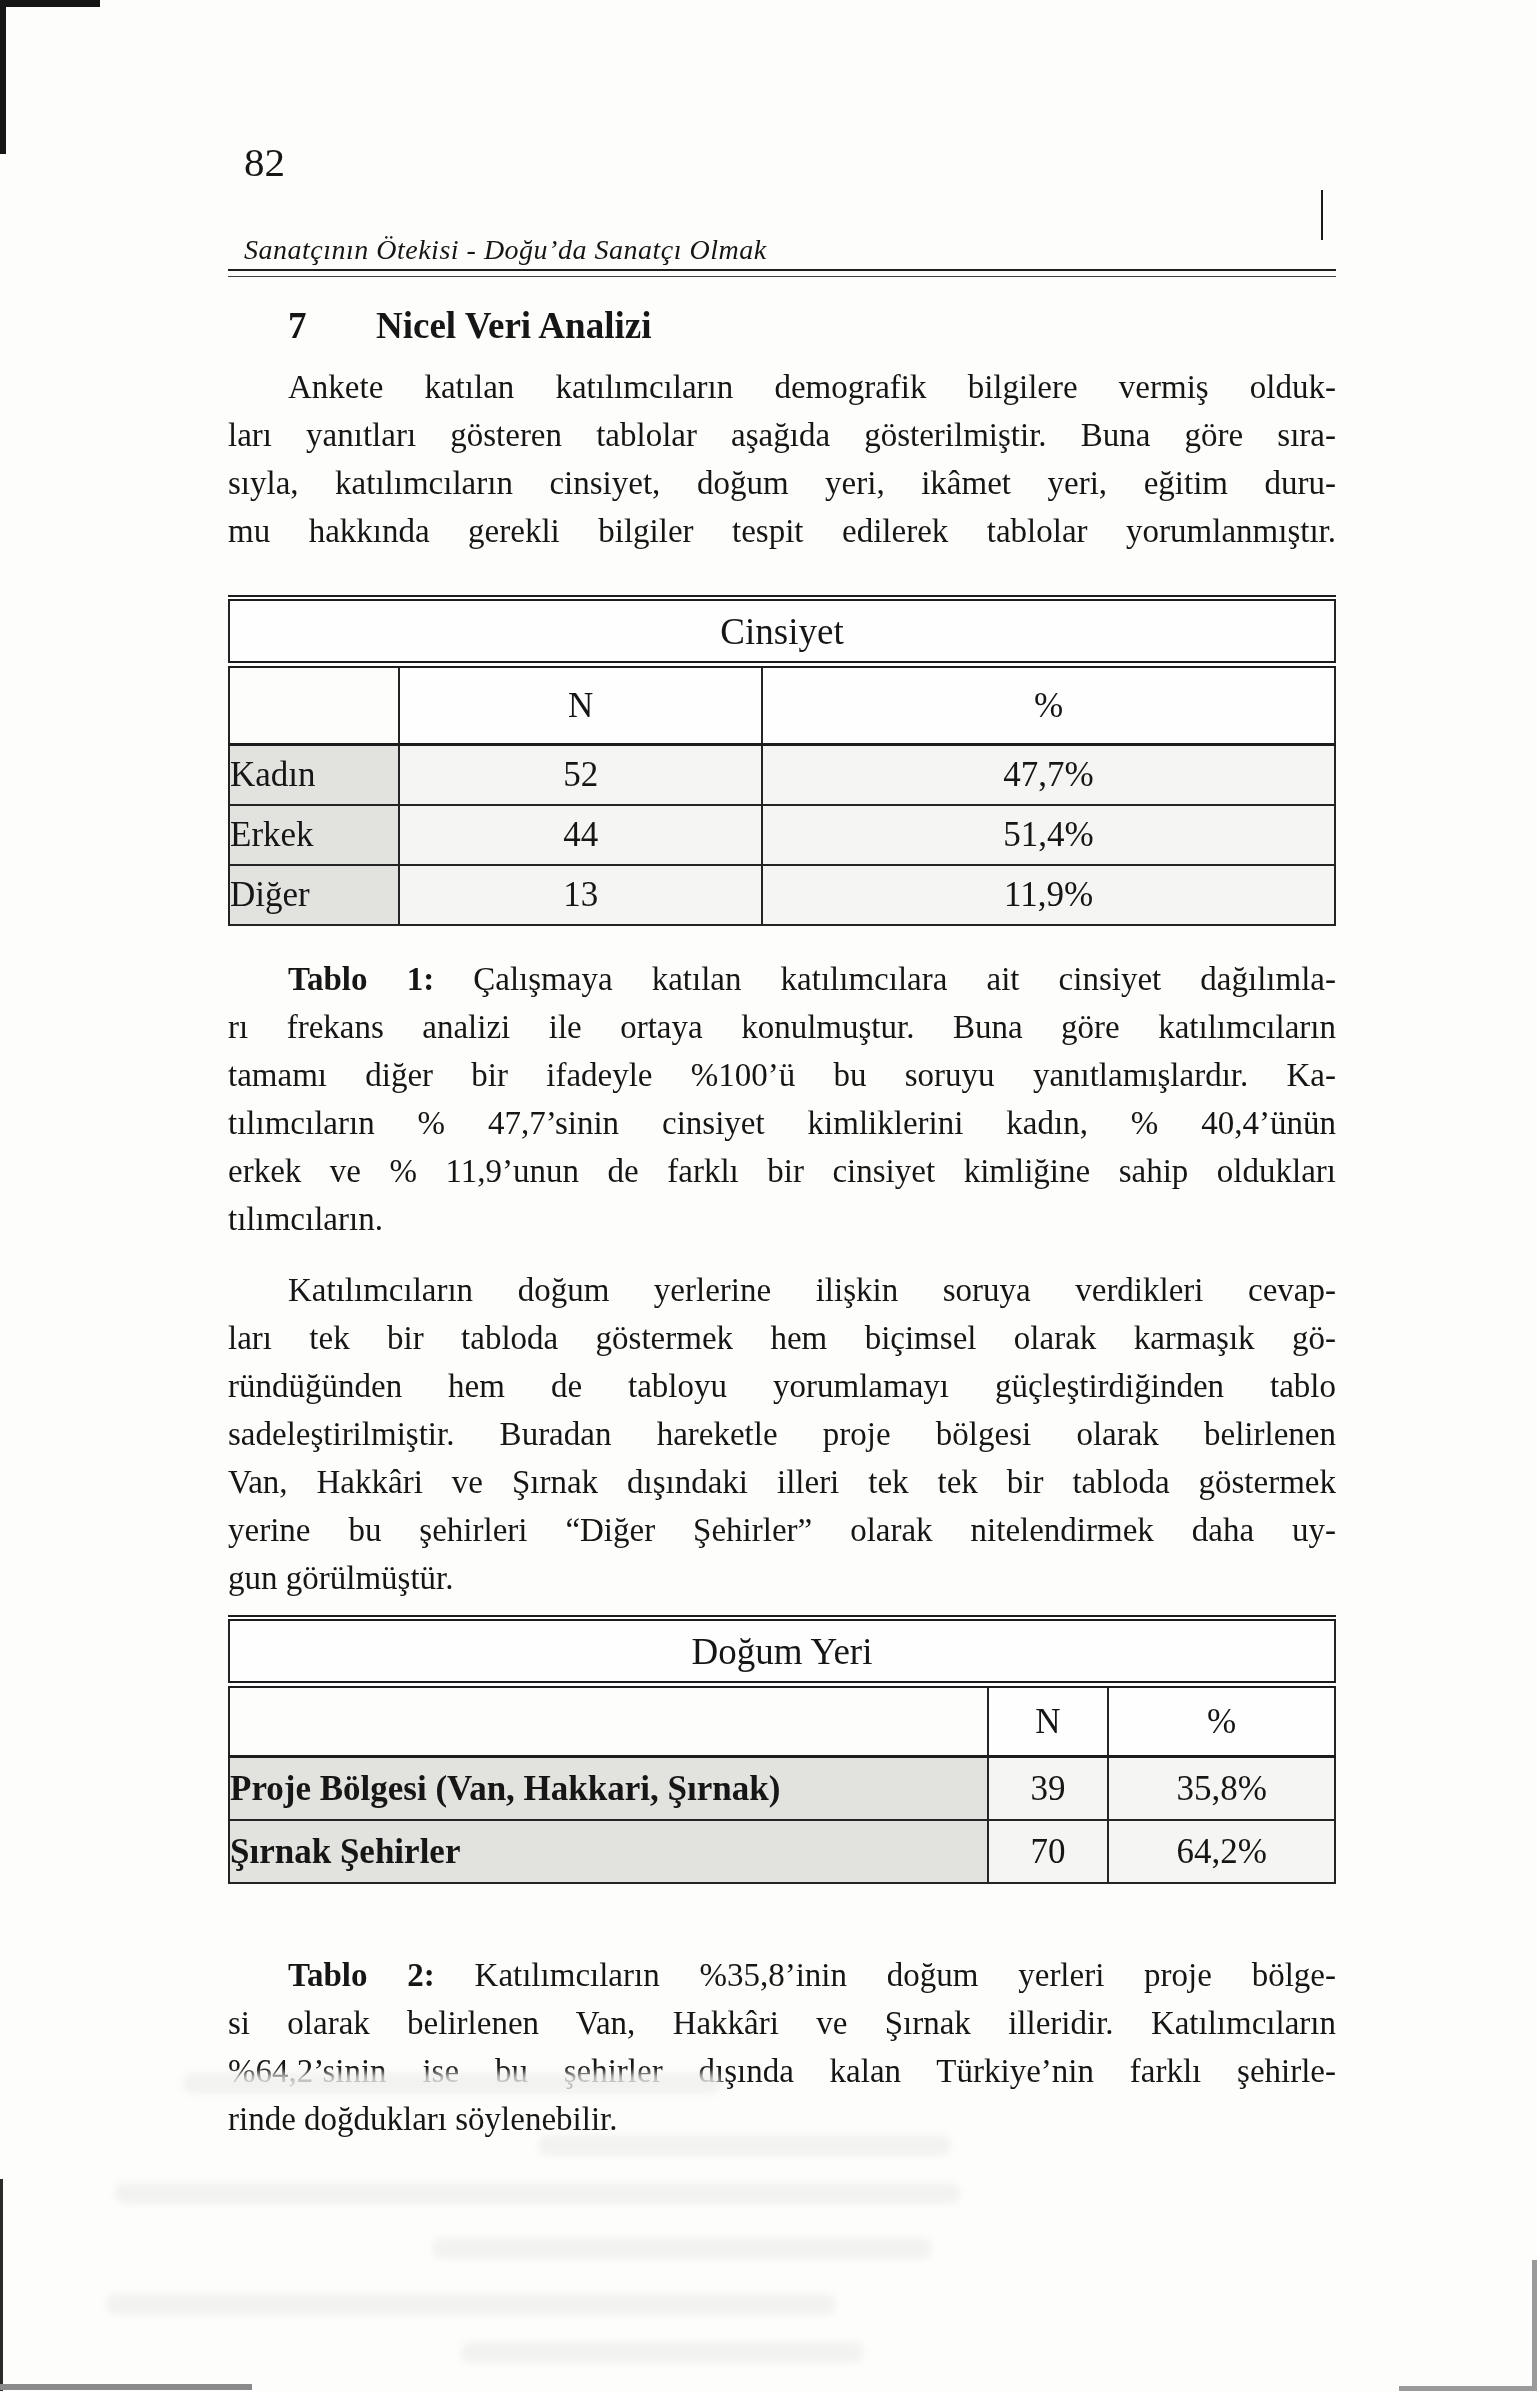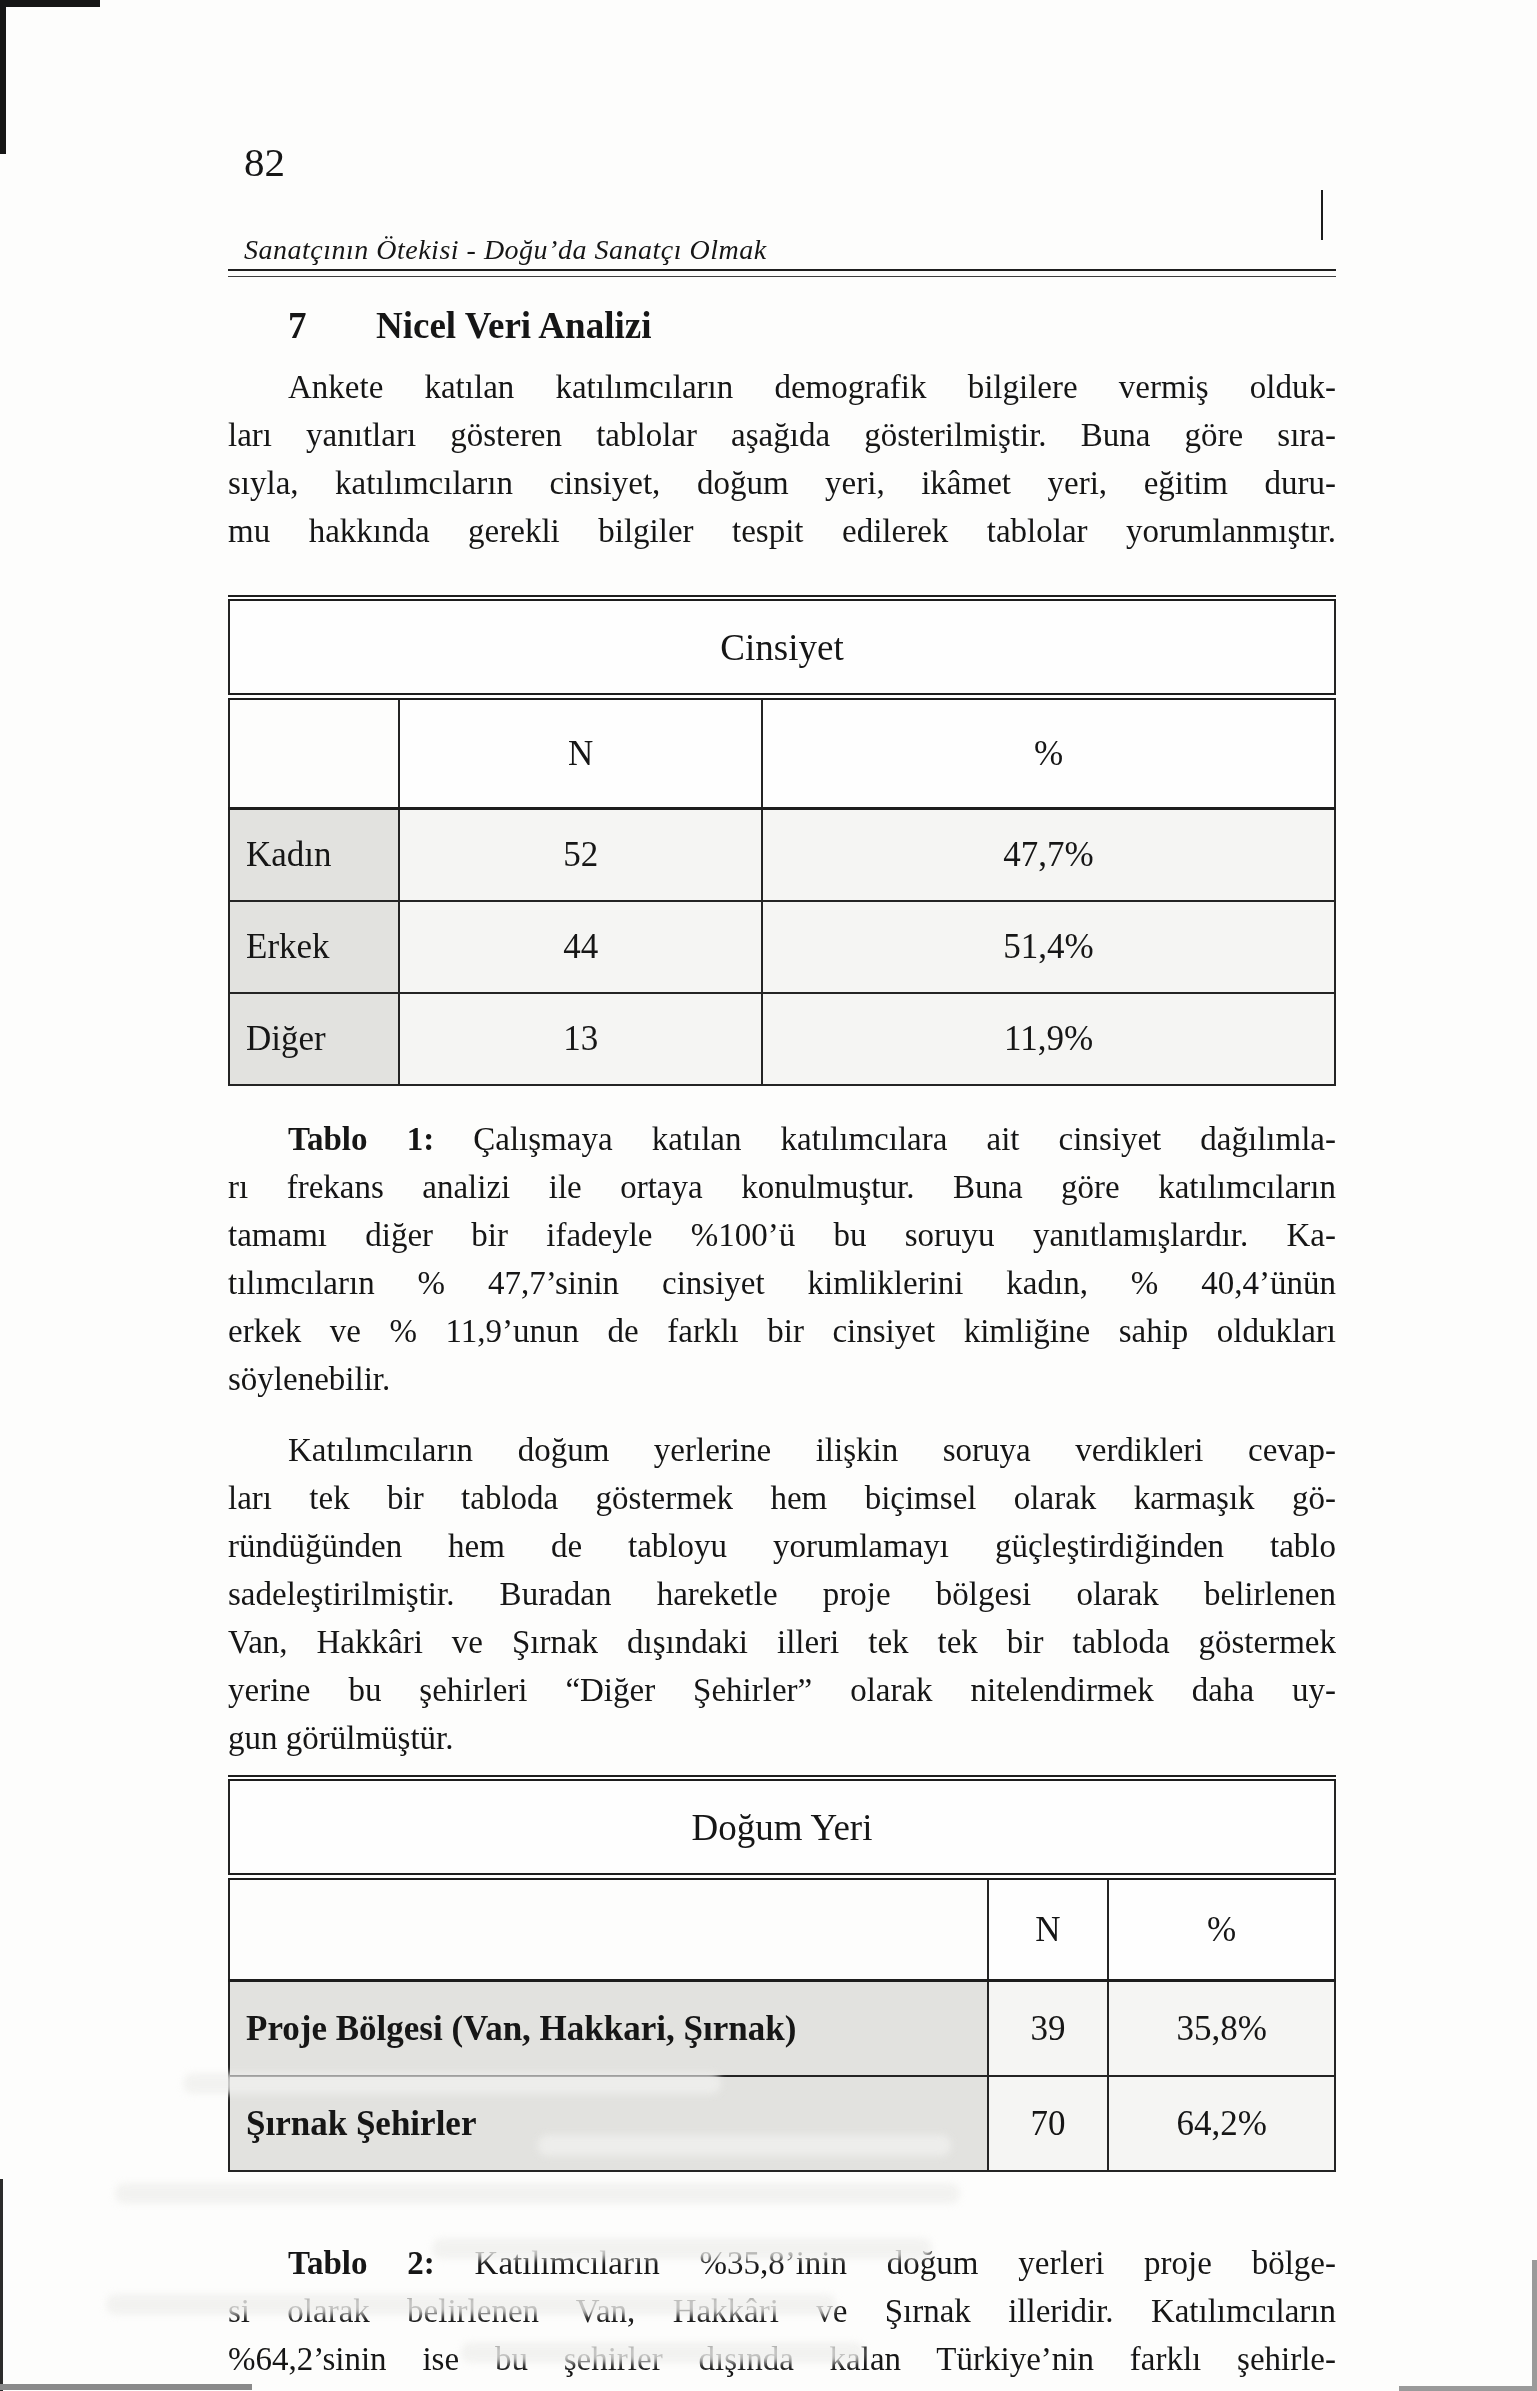--- a/index.html
+++ b/index.html
@@ -53,21 +53,21 @@
     border:2.9px solid #1d1d1d;
     border-top:6.7px double #1d1d1d;
     font-size:35px;
     table-layout:fixed;
     background:#fefefe;
   }
   table.ptable td,table.ptable th{
     border:2.9px solid #242424;
     vertical-align:middle;
     font-weight:normal;
-    padding:16px;
+    padding:0;
   }
   td.title-cell{
     text-align:center;font-weight:bold;font-size:37px;
     height:60px;
     border-bottom:7.7px double #1d1d1d !important;
   }
   tr.colhead th{height:75px;text-align:center;border-bottom:3.8px solid #1d1d1d;}
   tr.colhead td{border-bottom:3.8px solid #1d1d1d;background:#fdfdfc;}
   td.label-cell{
     background:#e2e2df;
@@ -158,21 +158,21 @@
       </table>
 
     <div class="para cap1">
       <div class="line indent">
         <span class="bold">Tablo 1:</span><span> Çalışmaya katılan katılımcılara ait cinsiyet dağılımla-</span>
       </div>
       <div class="line">rı frekans analizi ile ortaya konulmuştur. Buna göre katılımcıların</div>
       <div class="line">tamamı diğer bir ifadeyle %100’ü bu soruyu yanıtlamışlardır. Ka-</div>
       <div class="line">tılımcıların % 47,7’sinin cinsiyet kimliklerini kadın, % 40,4’ünün</div>
       <div class="line">erkek ve % 11,9’unun de farklı bir cinsiyet kimliğine sahip oldukları</div>
-      <div class="line endline">söylenebilir.</div>
+      <div class="line endline">tılımcıların.</div>
     </div>
 
     <div class="para p2">
       <div class="line indent">Katılımcıların doğum yerlerine ilişkin soruya verdikleri cevap-</div>
       <div class="line">ları tek bir tabloda göstermek hem biçimsel olarak karmaşık gö-</div>
       <div class="line">ründüğünden hem de tabloyu yorumlamayı güçleştirdiğinden tablo</div>
       <div class="line">sadeleştirilmiştir. Buradan hareketle proje bölgesi olarak belirlenen</div>
       <div class="line">Van, Hakkâri ve Şırnak dışındaki illeri tek tek bir tabloda göstermek</div>
       <div class="line">yerine bu şehirleri “Diğer Şehirler” olarak nitelendirmek daha uy-</div>
       <div class="line endline">gun görülmüştür.</div>

